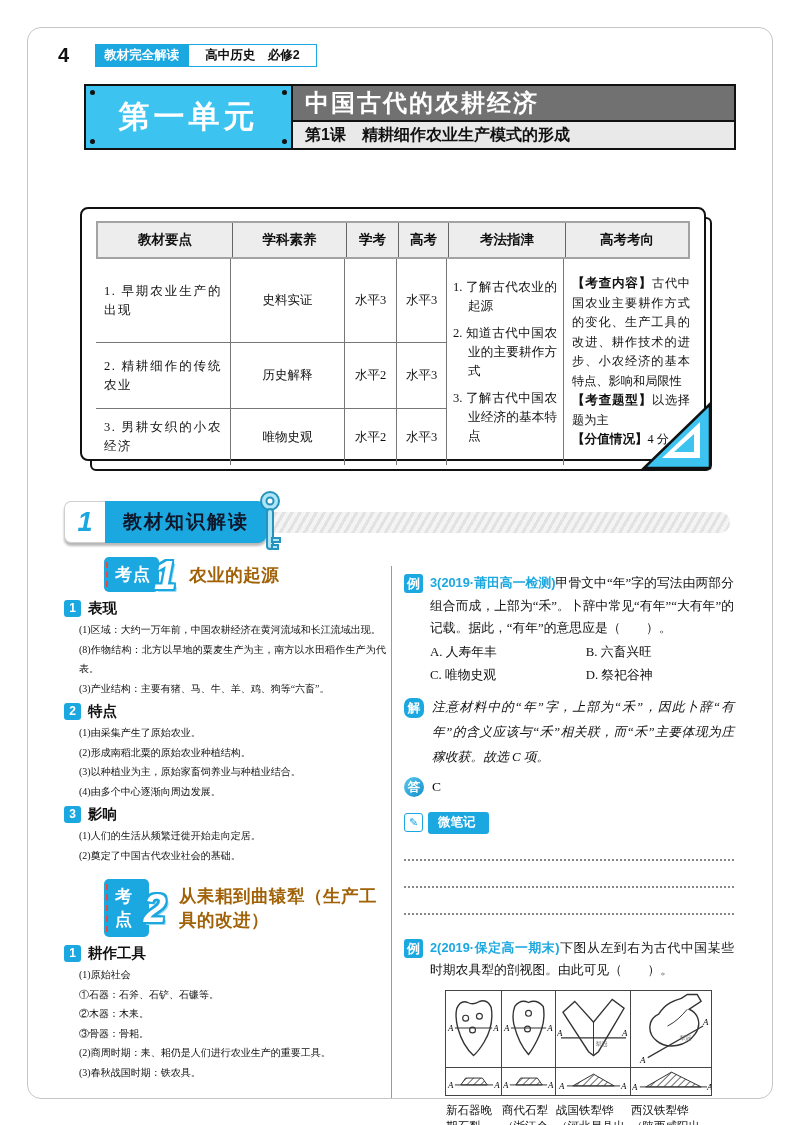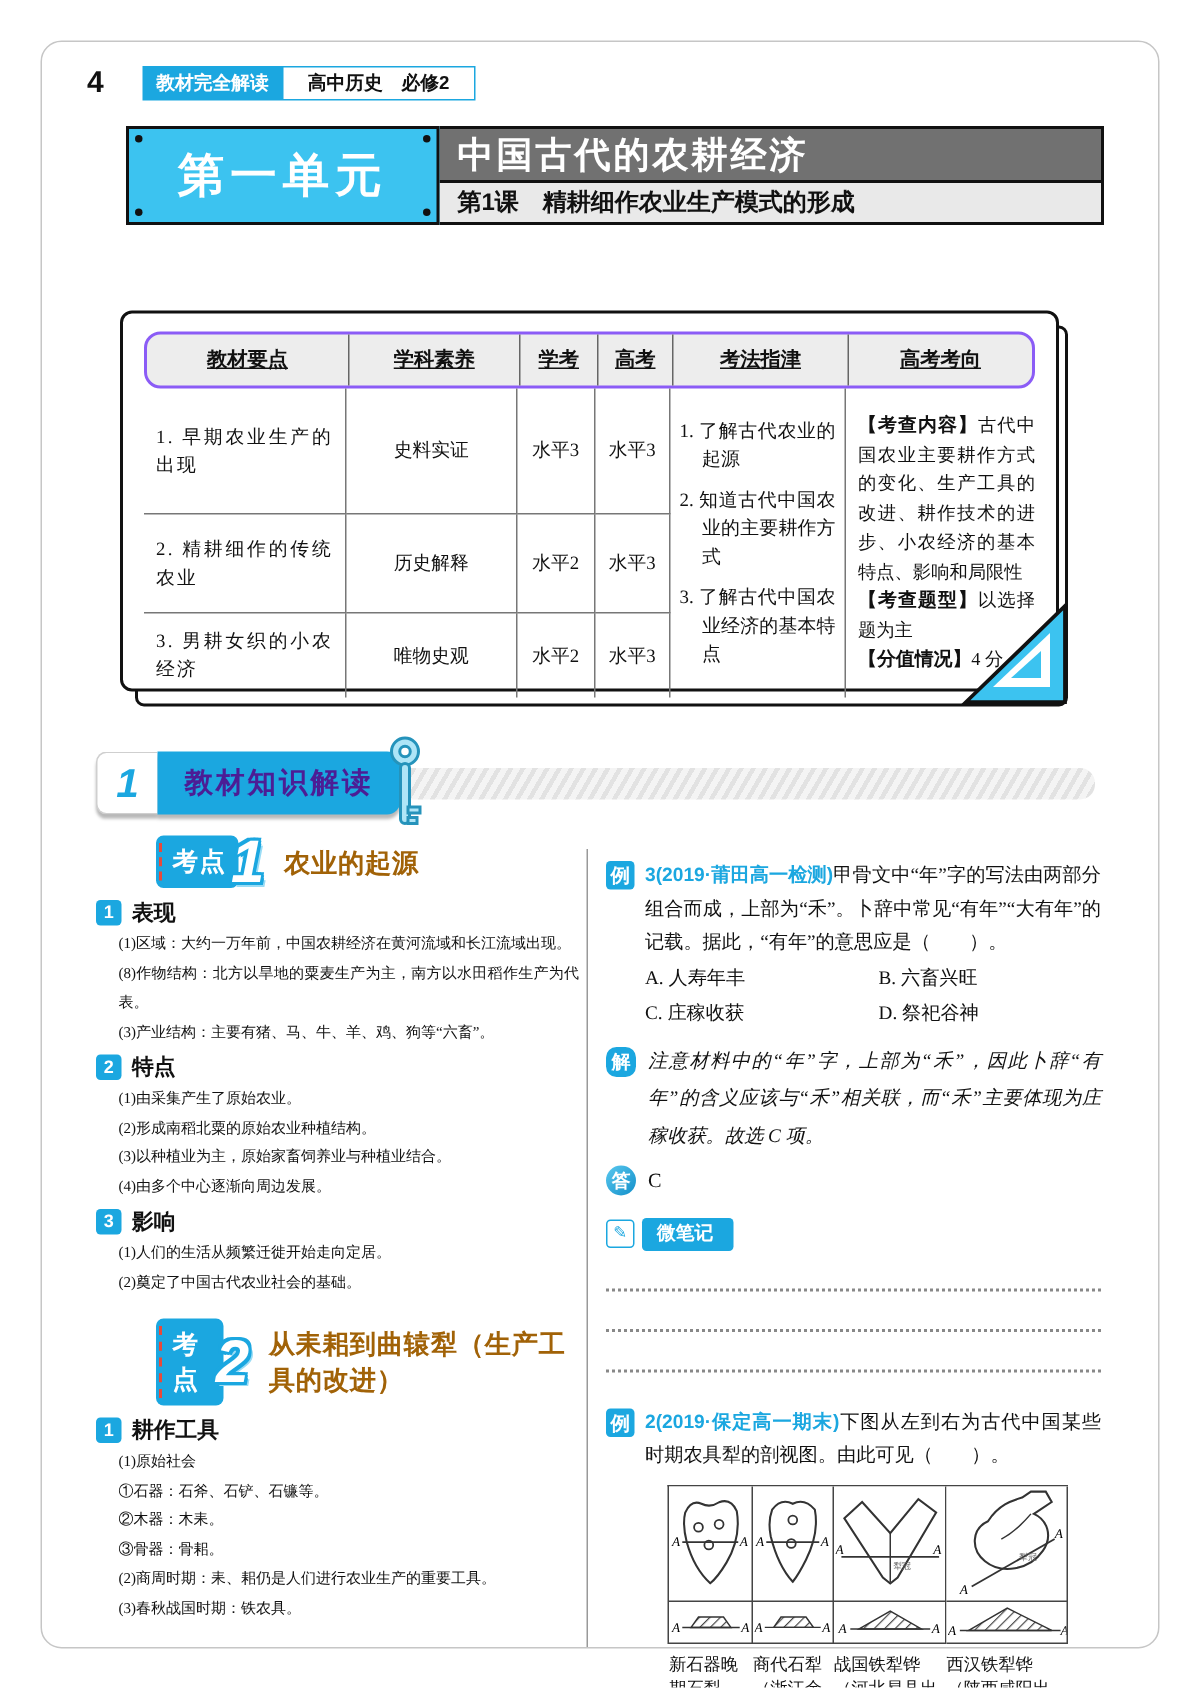--- a/index.html
+++ b/index.html
@@ -28,21 +28,21 @@
   .banner-title{flex:1;background:#717171;color:#fff;font-size:24px;font-weight:bold;letter-spacing:2px;
                 display:flex;align-items:center;padding-left:12px;}
   .banner-lesson{height:26px;background:#e9e9e9;border-top:2px solid #111;font-size:16px;font-weight:bold;
                 display:flex;align-items:center;padding-left:12px;}
 
   
   .tbl-back{left:90px;top:217px;width:618px;height:250px;border:2px solid #111;border-radius:6px;background:#fff;}
   .tbl-front{left:80px;top:207px;width:594px;height:226px;border:2.5px solid #111;border-radius:8px;background:#fff;
              padding:12px 14px;z-index:3;}
   .thead{display:grid;grid-template-columns:135px 114px 52px 50px 117px 1fr;height:34px;
-         border:2px solid #8b5cf6;border-radius:11px;background:#ededed;align-items:stretch;text-decoration:underline;}
+         border:2px solid #a3a3a3;border-radius:0;background:#ededed;align-items:stretch;}
   .th{display:flex;align-items:center;justify-content:center;font-size:13.5px;font-weight:bold;border-right:1px solid #666;}
   .th:last-child{border-right:none;}
   .tbody{display:grid;grid-template-columns:135px 114px 52px 50px 117px 1fr;grid-template-rows:84px 66px 56px;}
   .c{border-right:1px solid #777;display:flex;align-items:center;justify-content:center;
      font-family:"Liberation Serif",serif;font-size:12.5px;padding:3px;}
   .c.topic{justify-content:flex-start;text-align:justify;letter-spacing:1.5px;line-height:19px;padding:6px 8px;}
   .rb{border-bottom:1px solid #777;}
   .g11{grid-column:1;grid-row:1}.g12{grid-column:2;grid-row:1}.g13{grid-column:3;grid-row:1}.g14{grid-column:4;grid-row:1}
   .g21{grid-column:1;grid-row:2}.g22{grid-column:2;grid-row:2}.g23{grid-column:3;grid-row:2}.g24{grid-column:4;grid-row:2}
   .g31{grid-column:1;grid-row:3}.g32{grid-column:2;grid-row:3}.g33{grid-column:3;grid-row:3}.g34{grid-column:4;grid-row:3}
@@ -53,21 +53,21 @@
   .tr b{font-family:"Liberation Sans",sans-serif;font-size:12.6px;}
   .fold{left:640px;top:400px;z-index:4;}
 
   
   .sec-bar{left:242px;top:512px;width:488px;height:21px;z-index:1;border-radius:0 10px 10px 0;
            background:repeating-linear-gradient(120deg,#e2e2e2 0 3px,#f4f4f4 3px 7px);}
   .sec1{left:64px;top:501px;display:flex;height:42px;z-index:2;
         filter:drop-shadow(0 3px 1px rgba(0,0,0,.28));}
   .sec1-num{width:40px;background:#fff;border:1px solid #cfcfcf;border-right:none;border-radius:7px 0 0 7px;
             color:#1ba7e0;font-size:27px;font-weight:bold;font-style:italic;display:flex;align-items:center;justify-content:center;}
-  .sec1-label{background:#1ba7e0;border-radius:0 9px 9px 0;color:#4c1d95;font-size:19px;font-weight:bold;
+  .sec1-label{background:#1ba7e0;border-radius:0 9px 9px 0;color:#0f172a;font-size:19px;font-weight:bold;
             letter-spacing:2px;display:flex;align-items:center;padding:0 18px;}
   .key-icon{left:256px;top:490px;z-index:3;}
 
   
   .divider{left:391px;top:566px;width:1px;height:532px;background:#999;}
   .colL{left:64px;top:557px;width:322px;}
   .colR{left:404px;top:572px;width:330px;}
 
   
   .kd-head{display:flex;align-items:center;margin-bottom:7px;margin-left:40px;}
@@ -271,21 +271,21 @@
 
   <div class="ex">
     <span class="ex-badge">例</span>
     <div class="ex-body">
       <span class="ex-src">3(2019·莆田高一检测)</span><span class="ex-q">甲骨文中“年”字的写法由两部分组合而成，上部为“禾”。卜辞中常见“有年”“大有年”的记载。据此，“有年”的意思应是（　　）。</span>
     </div>
   </div>
   <div class="opts">
     <span>A. 人寿年丰</span>
     <span>B. 六畜兴旺</span>
-    <span>C. 庄稼收获</span>
+    <span>C. 唯物史观</span>
     <span>D. 祭祀谷神</span>
   </div>
 
   <div class="ans-row">
     <span class="jie-badge">解</span>
     <div class="jie-text">注意材料中的“年”字，上部为“禾”，因此卜辞“有年”的含义应该与“禾”相关联，而“禾”主要体现为庄稼收获。故选 C 项。</div>
   </div>
   <div class="ans-row">
     <span class="da-badge">答</span>
     <div class="da-text">C</div>

